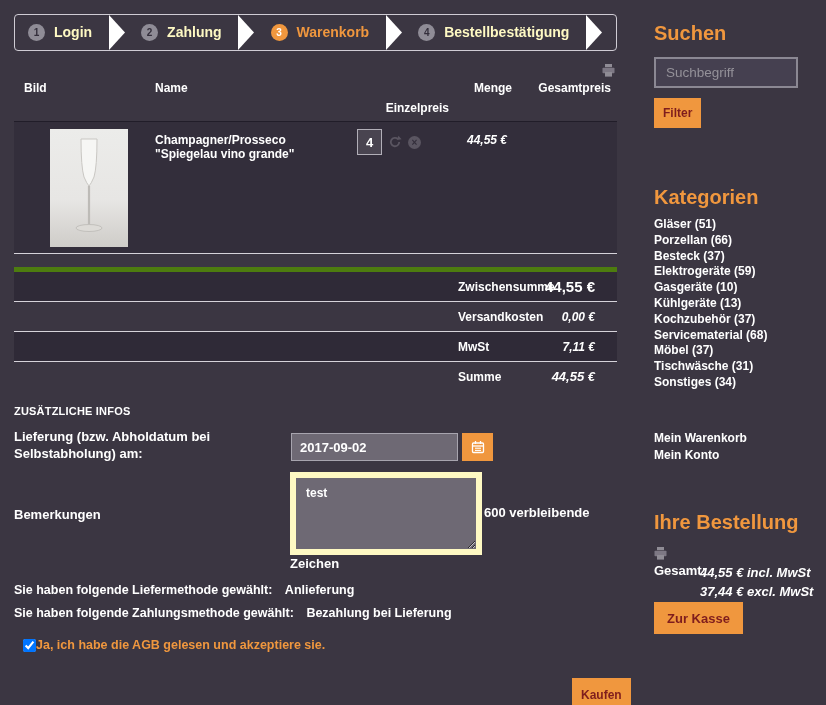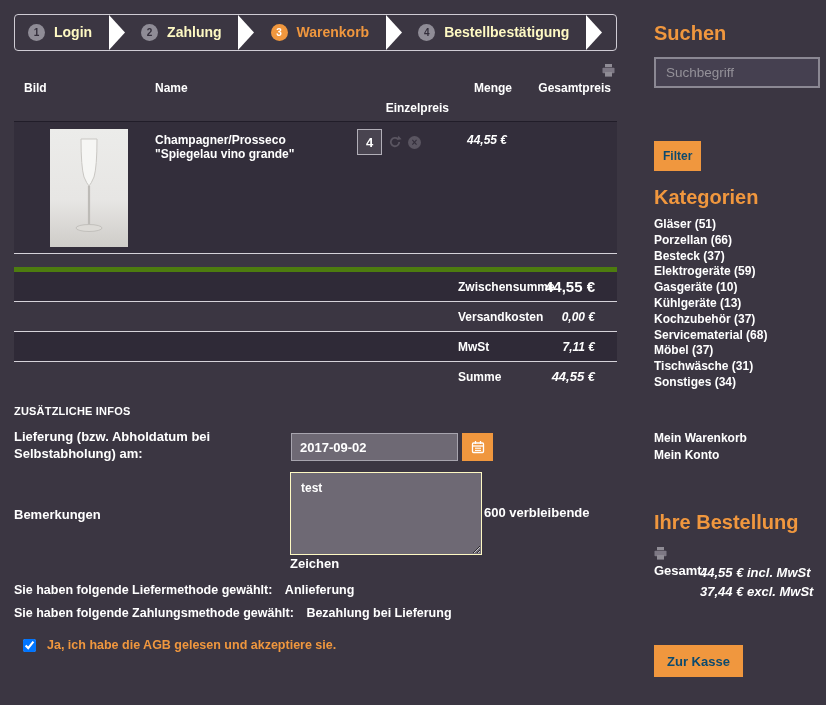--- a/index.html
+++ b/index.html
@@ -59,41 +59,41 @@
   .lower { position: relative; height: 338px; }
   .sec-heading { position: absolute; left: 0; top: 13px; font-size: 11px; font-weight: 700; letter-spacing: .2px; }
   .lbl { font-size: 13px; font-weight: 700; line-height: 17px; }
   .lbl-lieferung { position: absolute; left: 0; top: 36px; width: 274px; }
   .date-input { position: absolute; left: 277px; top: 41px; width: 167px; height: 28px;
     background: #6e6974; border: 1px solid #a7a4ae; color: #fff; font-size: 13px; font-weight: 700;
     padding: 0 8px; font-family: inherit; }
   .cal-btn { position: absolute; left: 448px; top: 41px; width: 31px; height: 28px; border: none;
     background: #f0973e; cursor: pointer; display: flex; align-items: center; justify-content: center; }
   .remarks-area { position: absolute; left: 276px; top: 80px; width: 192px; height: 83px;
-    background: #6e6974; border: 1px solid #fef9c3; color: #fff; font-size: 12px; font-weight: 600;
+    background: #6e6974; border: 6px solid #fef9c3; color: #fff; font-size: 12px; font-weight: 600;
     padding: 8px 10px; resize: both; font-family: inherit; }
   .lbl-bemerkungen { position: absolute; left: 0; top: 114px; }
   .remaining-1 { position: absolute; left: 470px; top: 112px; }
   .remaining-2 { position: absolute; left: 276px; top: 163px; }
   .method-line { position: absolute; left: 0; font-size: 12.5px; font-weight: 700; }
   .method-line .val { margin-left: 9px; }
   .line-shipping { top: 191px; }
   .line-payment  { top: 214px; }
-  .agb-row { position: absolute; left: 9px; top: 246px; display: flex; align-items: flex-start; gap: 11px; }
+  .agb-row { position: absolute; left: 9px; top: 246px; display: flex; align-items: flex-start; }
   .agb-row input { width: 13px; height: 13px; margin-top: 1px; cursor: pointer; }
   .agb-row label { color: #f0973e; font-size: 12.5px; font-weight: 700; cursor: pointer; }
 
-  .btn { background: #f0973e; color: #0c4a6e; border: none; font-weight: 700; font-family: inherit; cursor: pointer; margin-top: 43px; }
+  .btn { background: #f0973e; color: #7f1d1d; border: none; font-weight: 700; font-family: inherit; cursor: pointer; }
   .buy-btn { position: absolute; left: 558px; top: 286px; height: 33px; padding: 0 9px; font-size: 12px; }
 
   
   .sidebar { position: absolute; left: 654px; top: 14px; width: 166px; height: 691px; }
   .side-heading { position: absolute; left: 0; color: #f0973e; font-size: 20px; font-weight: 700; }
   .h-suchen { top: 8px; }
-  .search-input { position: absolute; left: 0; top: 43px; width: 166px; height: 31px;
+  .search-input { position: absolute; left: 0; top: 43px; width: 144px; height: 31px;
     background: #454050; border: 2px solid #8b8893; color: #fff; font-size: 13.5px; padding: 0 10px;
     font-family: inherit; }
   .search-input::placeholder { color: #949199; }
   .filter-btn { position: absolute; left: 0; top: 84px; height: 30px; padding: 0 9px; font-size: 12px; }
   .h-kategorien { top: 172px; }
   .cat-list { position: absolute; left: 0; top: 203px; }
   .cat-item { font-size: 12px; font-weight: 700; line-height: 15.8px; color: #fff; cursor: pointer; }
   .side-link { position: absolute; left: 0; font-size: 12px; font-weight: 700; color: #fff; cursor: pointer; }
   .link-cart { top: 417px; }
   .link-account { top: 434px; }

